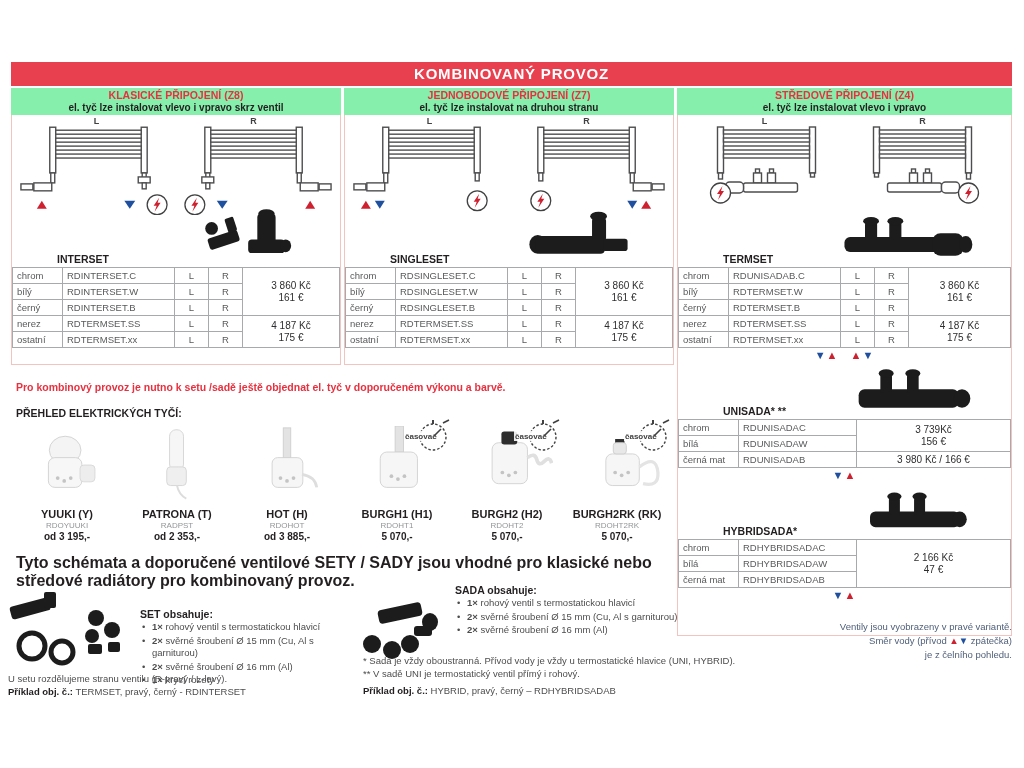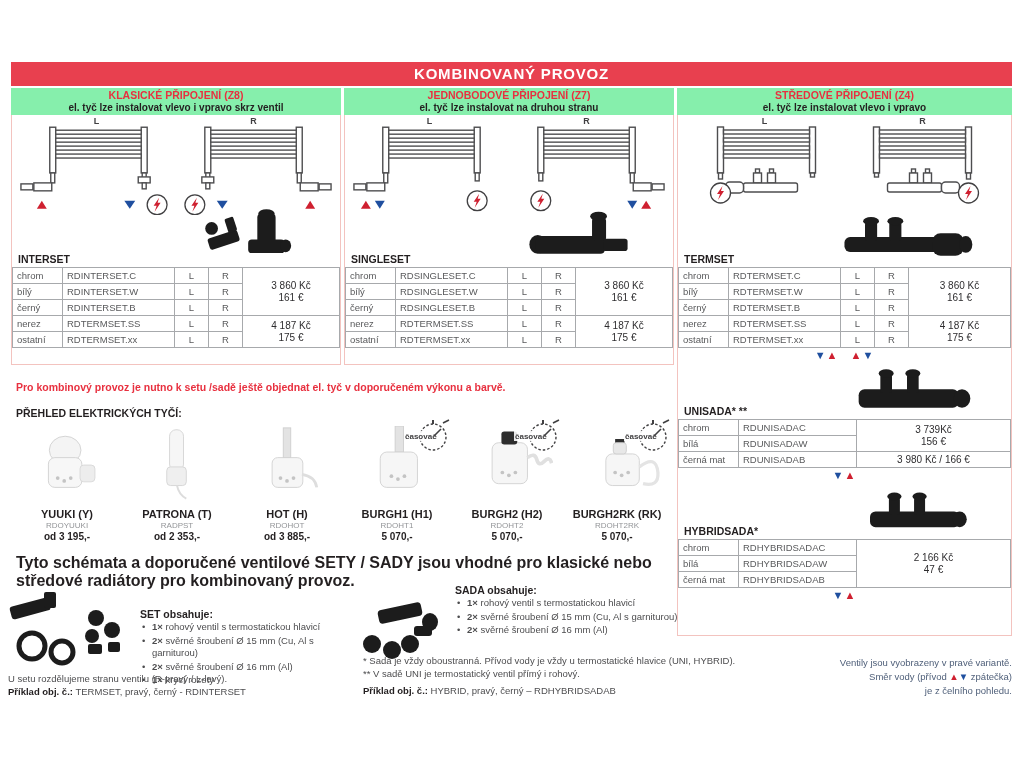--- a/index.html
+++ b/index.html
@@ -12,21 +12,21 @@
   .colhead{top:88px;height:27px;background:#86efac;text-align:center;padding-top:1px;box-sizing:border-box;}
   .colhead .t{color:#e8303f;font-weight:bold;font-size:10.5px;line-height:13px;}
   .colhead .s{color:#231f20;font-weight:bold;font-size:10px;line-height:12px;}
   .c1{left:11px;width:330px;} .c2{left:344px;width:330px;} .c3{left:677px;width:335px;}
   
   .colbox{top:115px;background:#fff;border:1px solid #f3c3bf;border-top:none;box-sizing:border-box;}
   .colbox.c1,.colbox.c2{height:250px;}
   .colbox.c3{height:521px;}
   .photoRow{display:flex;justify-content:space-between;align-items:flex-end;height:48px;}
   .photoRow.tall{height:56px;gap:24px;}
-  .setName{font-size:10.5px;font-weight:bold;color:#231f20;padding:0 0 2px 6px;}
+  .setName{font-size:10.5px;font-weight:bold;color:#231f20;padding:0 0 2px 6px;margin-left:39px;}
   .photoRow svg{margin-right:34px;margin-bottom:2px;}
   
   table.prod{border-collapse:collapse;width:100%;font-size:9.5px;color:#58595b;table-layout:fixed;}
   table.prod td{border:1px solid #a7a9ac;padding:0 4px;height:15px;overflow:hidden;white-space:nowrap;}
   table.prod td.lr{text-align:center;padding:0;}
   table.prod td.price{text-align:center;font-weight:normal;color:#2e2d2f;font-size:10px;line-height:12px;white-space:normal;}
   
   .tri-r{color:#cf2030;} .tri-b{color:#1f4f9f;}
   .arrowRow{text-align:center;font-size:11px;height:15px;line-height:15px;letter-spacing:1px;}
   
@@ -44,21 +44,21 @@
   .setList{left:140px;top:608px;width:212px;font-size:9.5px;color:#4d4d4f;}
   .sadaList{left:455px;top:584px;width:225px;font-size:9.5px;color:#4d4d4f;}
   .listTitle{font-weight:bold;font-size:10.5px;color:#231f20;margin-bottom:1px;}
   .li{padding-left:12px;position:relative;line-height:12.5px;margin-bottom:1px;}
   .li .bull{position:absolute;left:2px;}
   .li .qty{font-weight:bold;}
   .footnotes{left:363px;top:654px;width:450px;font-size:9.5px;color:#4d4d4f;line-height:13px;}
   .exLine{margin-top:4px;}
   .bold{font-weight:bold;color:#231f20;}
   .leftNotes{left:8px;top:672px;width:340px;font-size:9.5px;color:#4d4d4f;line-height:13px;}
-  .rightNote{left:760px;top:656px;width:252px;text-align:right;font-size:9.5px;color:#50607a;line-height:14px;}
+  .rightNote{left:760px;top:620px;width:252px;text-align:right;font-size:9.5px;color:#50607a;line-height:14px;}
   svg text{font-family:"Liberation Sans",sans-serif;}
 </style>
 </head>
 <body>
 
 <div class="abs banner">KOMBINOVANÝ PROVOZ</div>
 
 <div class="abs colhead c1">
   <div class="t">KLASICKÉ PŘIPOJENÍ (Z8)</div>
   <div class="s">el. tyč lze instalovat vlevo i vpravo skrz ventil</div>
@@ -331,21 +331,21 @@
     <colgroup>
         <col style="width:50px">
         <col style="width:112px">
         <col style="width:34px">
         <col style="width:34px">
         <col>
       </colgroup>
     <tbody>
         <tr>
       <td>chrom</td>
-          <td>RDTERMSET.C</td>
+          <td>RDUNISADAB.C</td>
       <td class="lr">L</td>
           <td class="lr">R</td>
       <td class="price" rowspan="3">
         <div>3 860 Kč</div>
             <div>161 €</div>
       </td>
     </tr>
     <tr>
       <td>bílý</td>
           <td>RDTERMSET.W</td>

